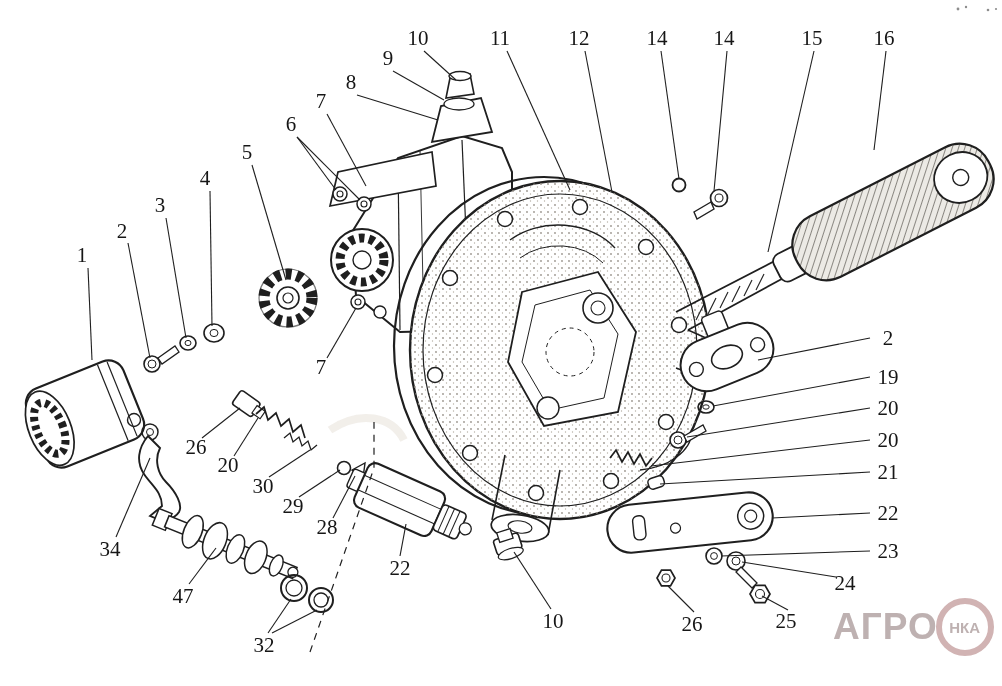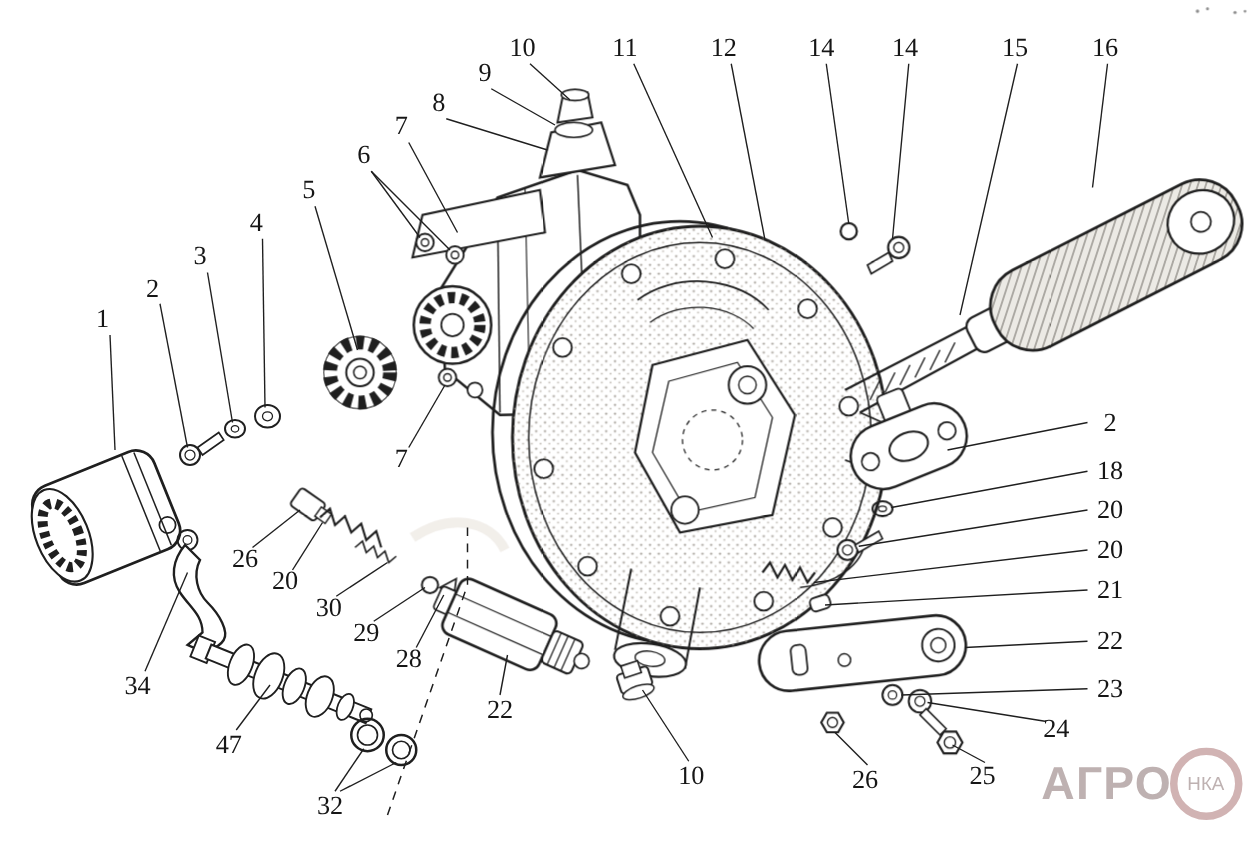--- a/index.html
+++ b/index.html
@@ -33,21 +33,21 @@
     font-size:37px;
     letter-spacing:1px;
     color:#b3a4a4;
   }
   .logo-ring{
     width:46px;height:46px;
     border:6px solid #c9a6a6;
     border-radius:50%;
     display:flex;align-items:center;justify-content:center;
     font-family:"Liberation Sans", sans-serif;
-    font-weight:normal;
+    font-weight:bold;
     font-size:15px;
     color:#b3a4a4;
     margin-left:-4px;
     background:rgba(255,255,255,.4);
     text-align:right;
   }
 </style>
 </head>
 <body>
 
@@ -351,21 +351,21 @@
   <div class="callout" style="left:351px;top:82px">8</div>
   <div class="callout" style="left:388px;top:58px">9</div>
   <div class="callout" style="left:418px;top:38px">10</div>
   <div class="callout" style="left:500px;top:38px">11</div>
   <div class="callout" style="left:579px;top:38px">12</div>
   <div class="callout" style="left:657px;top:38px">14</div>
   <div class="callout" style="left:724px;top:38px">14</div>
   <div class="callout" style="left:812px;top:38px">15</div>
   <div class="callout" style="left:884px;top:38px">16</div>
   <div class="callout" style="left:888px;top:338px">2</div>
-  <div class="callout" style="left:888px;top:377px">18</div>
+  <div class="callout" style="left:888px;top:377px">19</div>
   <div class="callout" style="left:888px;top:408px">20</div>
   <div class="callout" style="left:888px;top:440px">20</div>
   <div class="callout" style="left:888px;top:472px">21</div>
   <div class="callout" style="left:888px;top:513px">22</div>
   <div class="callout" style="left:888px;top:551px">23</div>
   <div class="callout" style="left:845px;top:583px">24</div>
   <div class="callout" style="left:786px;top:621px">25</div>
   <div class="callout" style="left:692px;top:624px">26</div>
   <div class="callout" style="left:553px;top:621px">10</div>
   <div class="callout" style="left:400px;top:568px">22</div>

